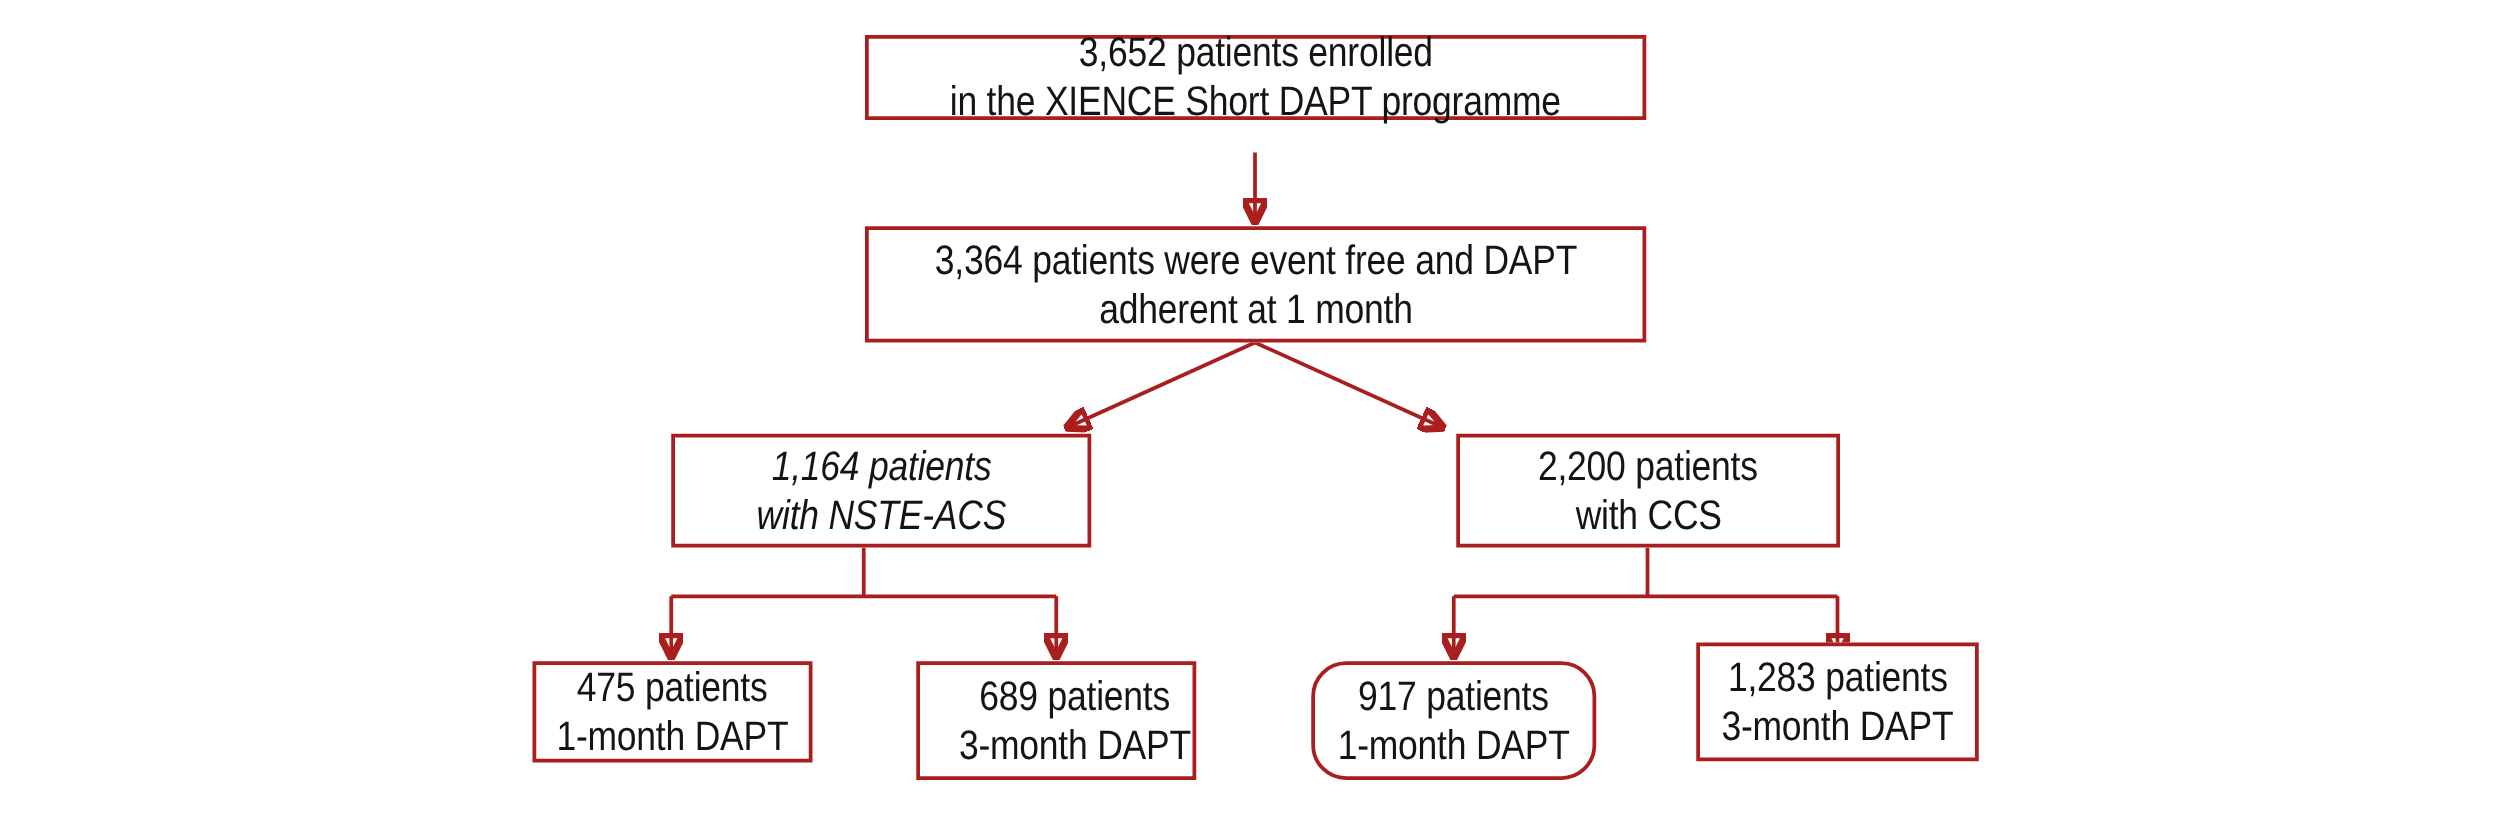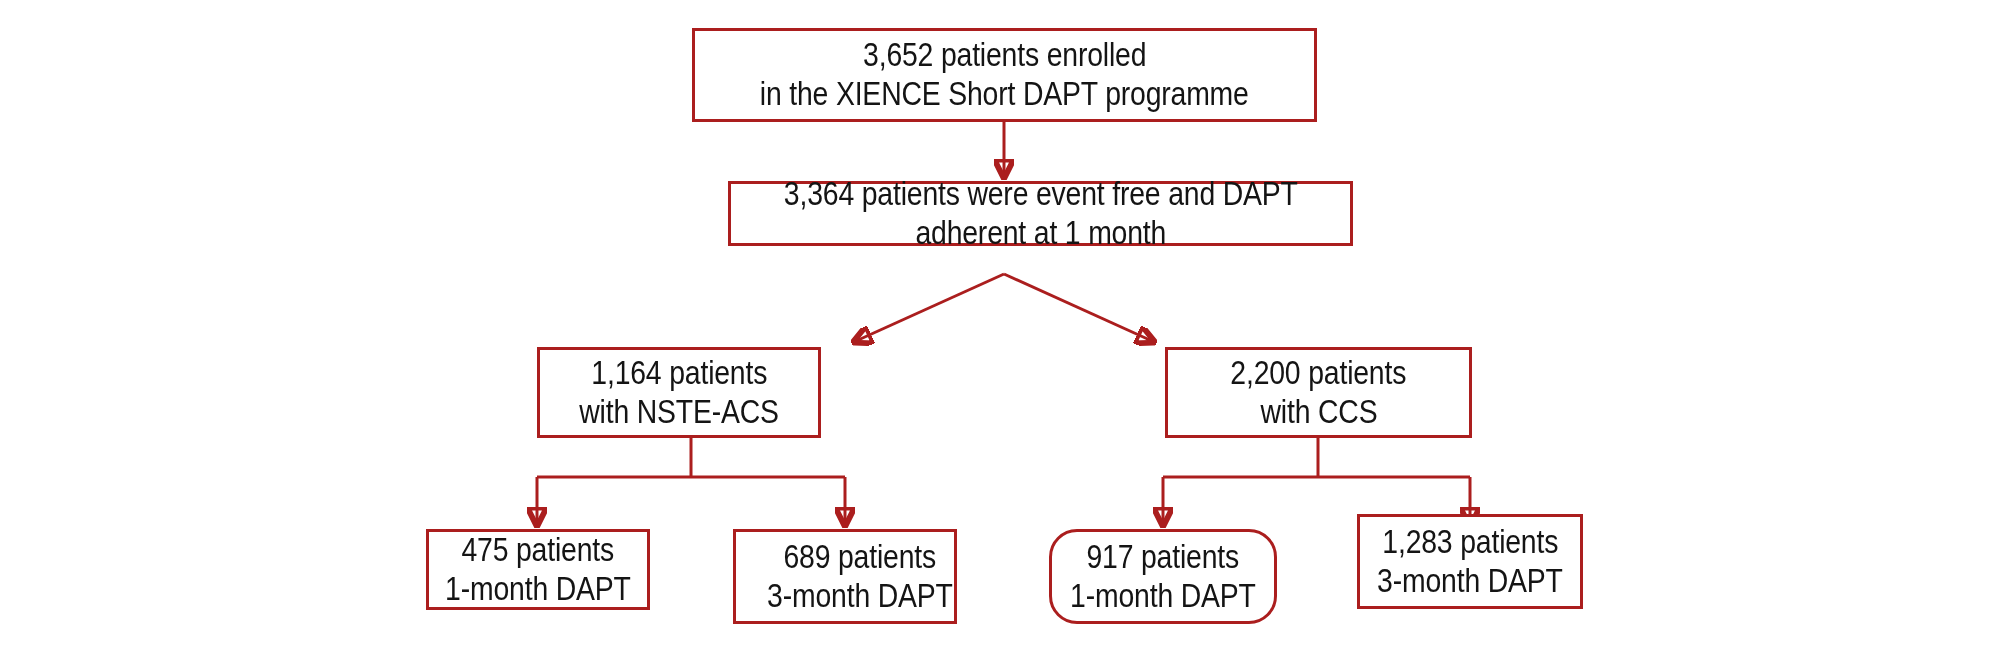--- a/index.html
+++ b/index.html
@@ -46,23 +46,23 @@
     font-weight: 400;
   }
   .node .txt {
     display: block;
     white-space: nowrap;
     transform: scaleX(0.86);
     transform-origin: 50% 50%;
     letter-spacing: -0.2px;
   }
   
-  .n-enrolled  { left: 692px;  top: 28px;  width: 625px; height: 94px; }
-  .n-eventfree { left: 728px;  top: 181px; width: 625px; height: 65px; }
-  .n-nsteacs   { left: 537px;  top: 347px; width: 284px; height: 91px; }
+  .n-enrolled  { left: 692px;  top: 28px;  width: 625px; height: 68px; }
+  .n-eventfree { left: 692px;  top: 181px; width: 625px; height: 93px; }
+  .n-nsteacs   { left: 537px;  top: 347px; width: 336px; height: 91px; font-style: italic; }
   .n-ccs       { left: 1165px; top: 347px; width: 307px; height: 91px; }
   .n-nste1mo   { left: 426px;  top: 529px; width: 224px; height: 81px; }
   .n-nste3mo   { left: 733px;  top: 529px; width: 224px; height: 95px; padding-left: 29px; }
   .n-ccs1mo    { left: 1049px; top: 529px; width: 228px; height: 95px; border-radius: 28px; }
   .n-ccs3mo    { left: 1357px; top: 514px; width: 226px; height: 95px; }
 </style>
 </head>
 <body>
 
 <div class="figure">

